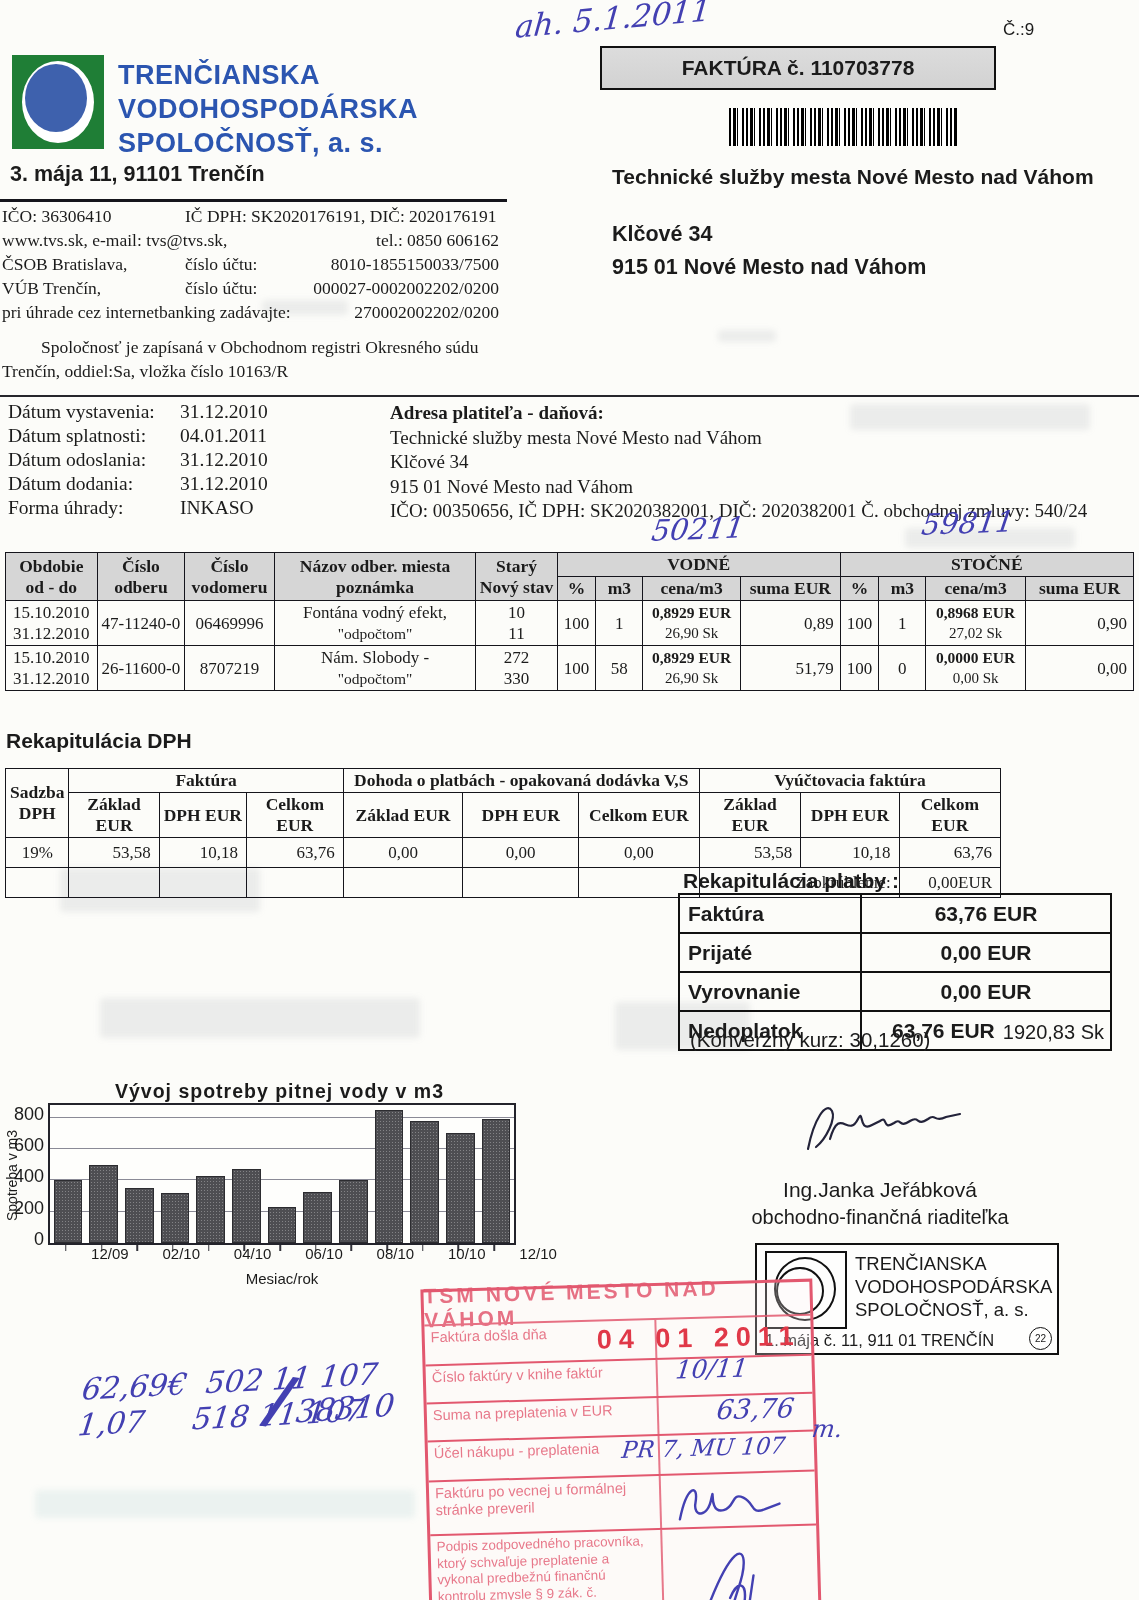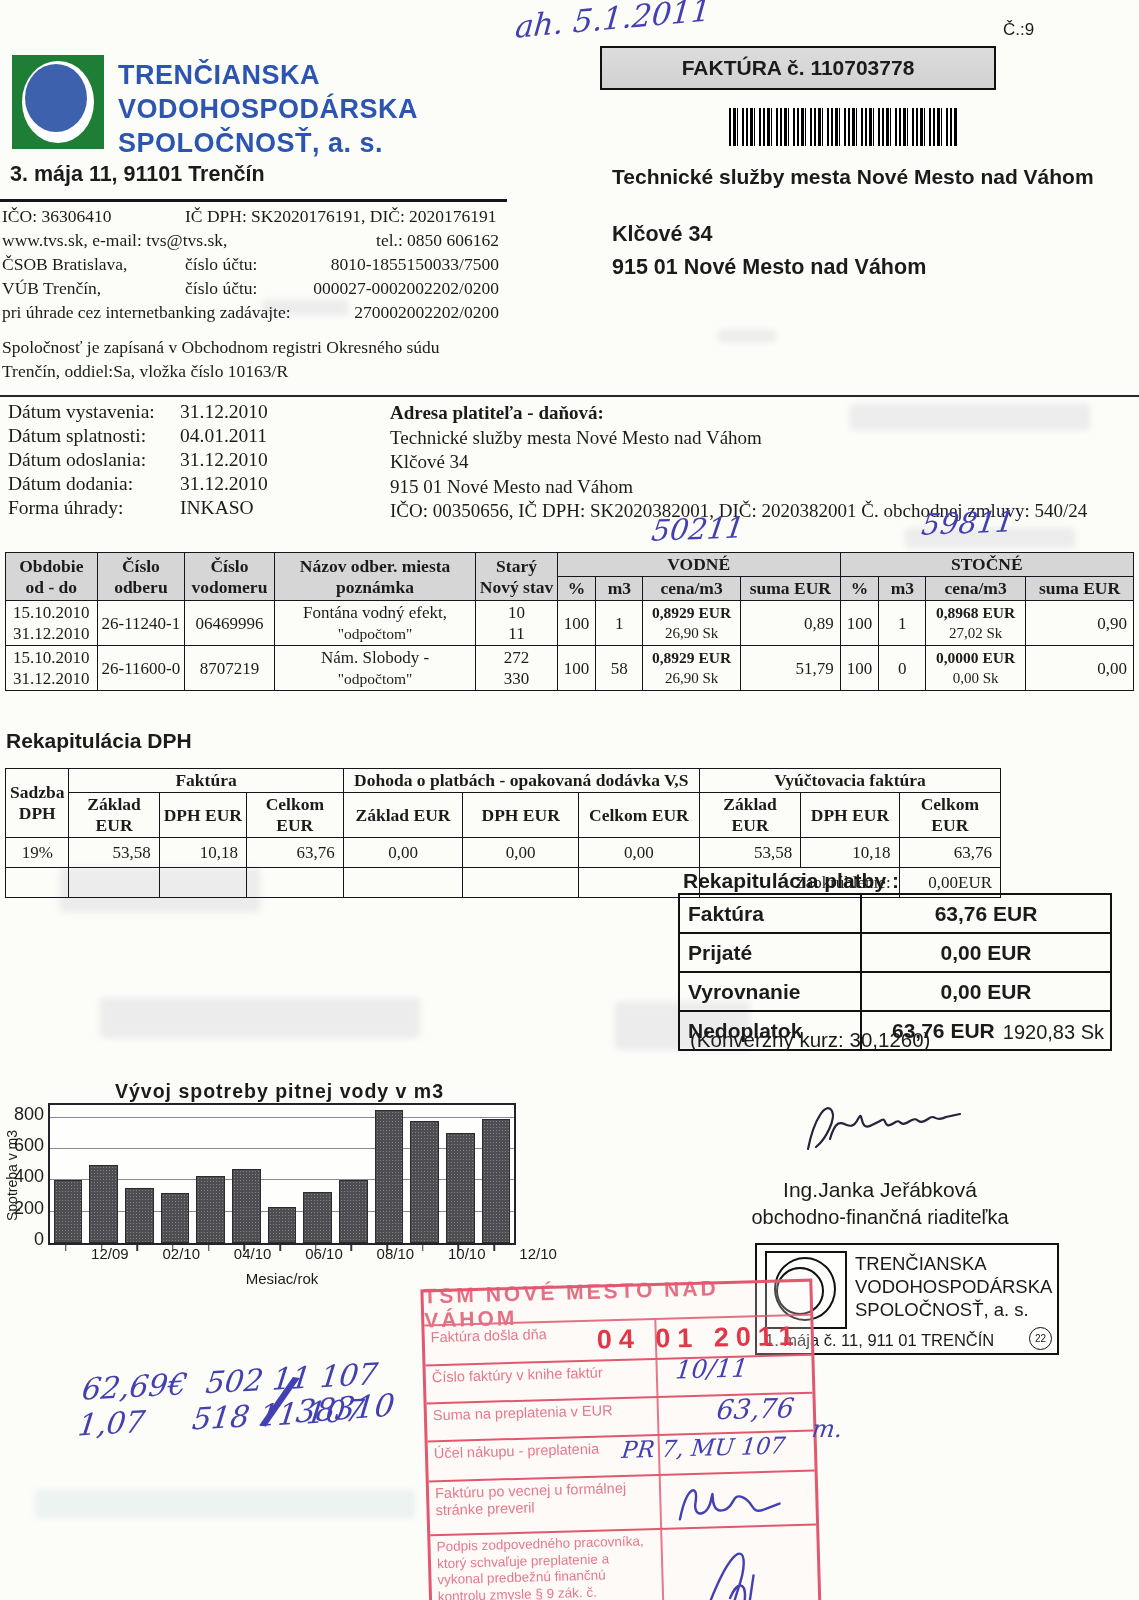--- a/index.html
+++ b/index.html
@@ -141,21 +141,21 @@
   </div>
   <div class="inforow" style="top:278px;">
     <span>VÚB Trenčín,</span>
     <span class="c2">číslo účtu:</span>
     <span class="c3">000027-0002002202/0200</span>
   </div>
   <div class="inforow" style="top:302px;">
     <span>pri úhrade cez internetbanking zadávajte:</span>
     <span class="c3">270002002202/0200</span>
   </div>
-  <div class="reg" style="top:337px;">Spoločnosť je zapísaná v Obchodnom registri Okresného súdu</div>
+  <div class="reg" style="top:337px;margin-left:39px;">Spoločnosť je zapísaná v Obchodnom registri Okresného súdu</div>
   <div class="reg" style="top:361px;">Trenčín, oddiel:Sa, vložka číslo 10163/R</div>
 
   <div class="fakt-box ser">
     <span>FAKTÚRA č. 110703778</span>
   </div>
   <div class="barcode"></div>
   <div class="abs ser b" style="left:612px;top:165px;font-size:21px;">Technické služby mesta Nové Mesto nad Váhom</div>
   <div class="abs ser b" style="left:612px;top:222px;font-size:21.5px;">Klčové 34</div>
   <div class="abs ser b" style="left:612px;top:255px;font-size:21.5px;">915 01  Nové Mesto nad Váhom</div>
 
@@ -234,21 +234,21 @@
       <th>%</th>
       <th>m3</th>
       <th>cena/m3</th>
       <th>suma EUR</th>
     </tr>
     <tr>
       <td>
             <span style="display:block">15.10.2010</span>
             <span style="display:block">31.12.2010</span>
           </td>
-      <td>26-11240-1</td>
+      <td>47-11240-0</td>
       <td>06469996</td>
       <td>
             <span style="display:block">Fontána vodný efekt,</span>
             <span style="display:block;font-size:15.5px">"odpočtom"</span>
           </td>
       <td>
             <span style="display:block">10</span>
             <span style="display:block">11</span>
           </td>
       <td>100</td>

